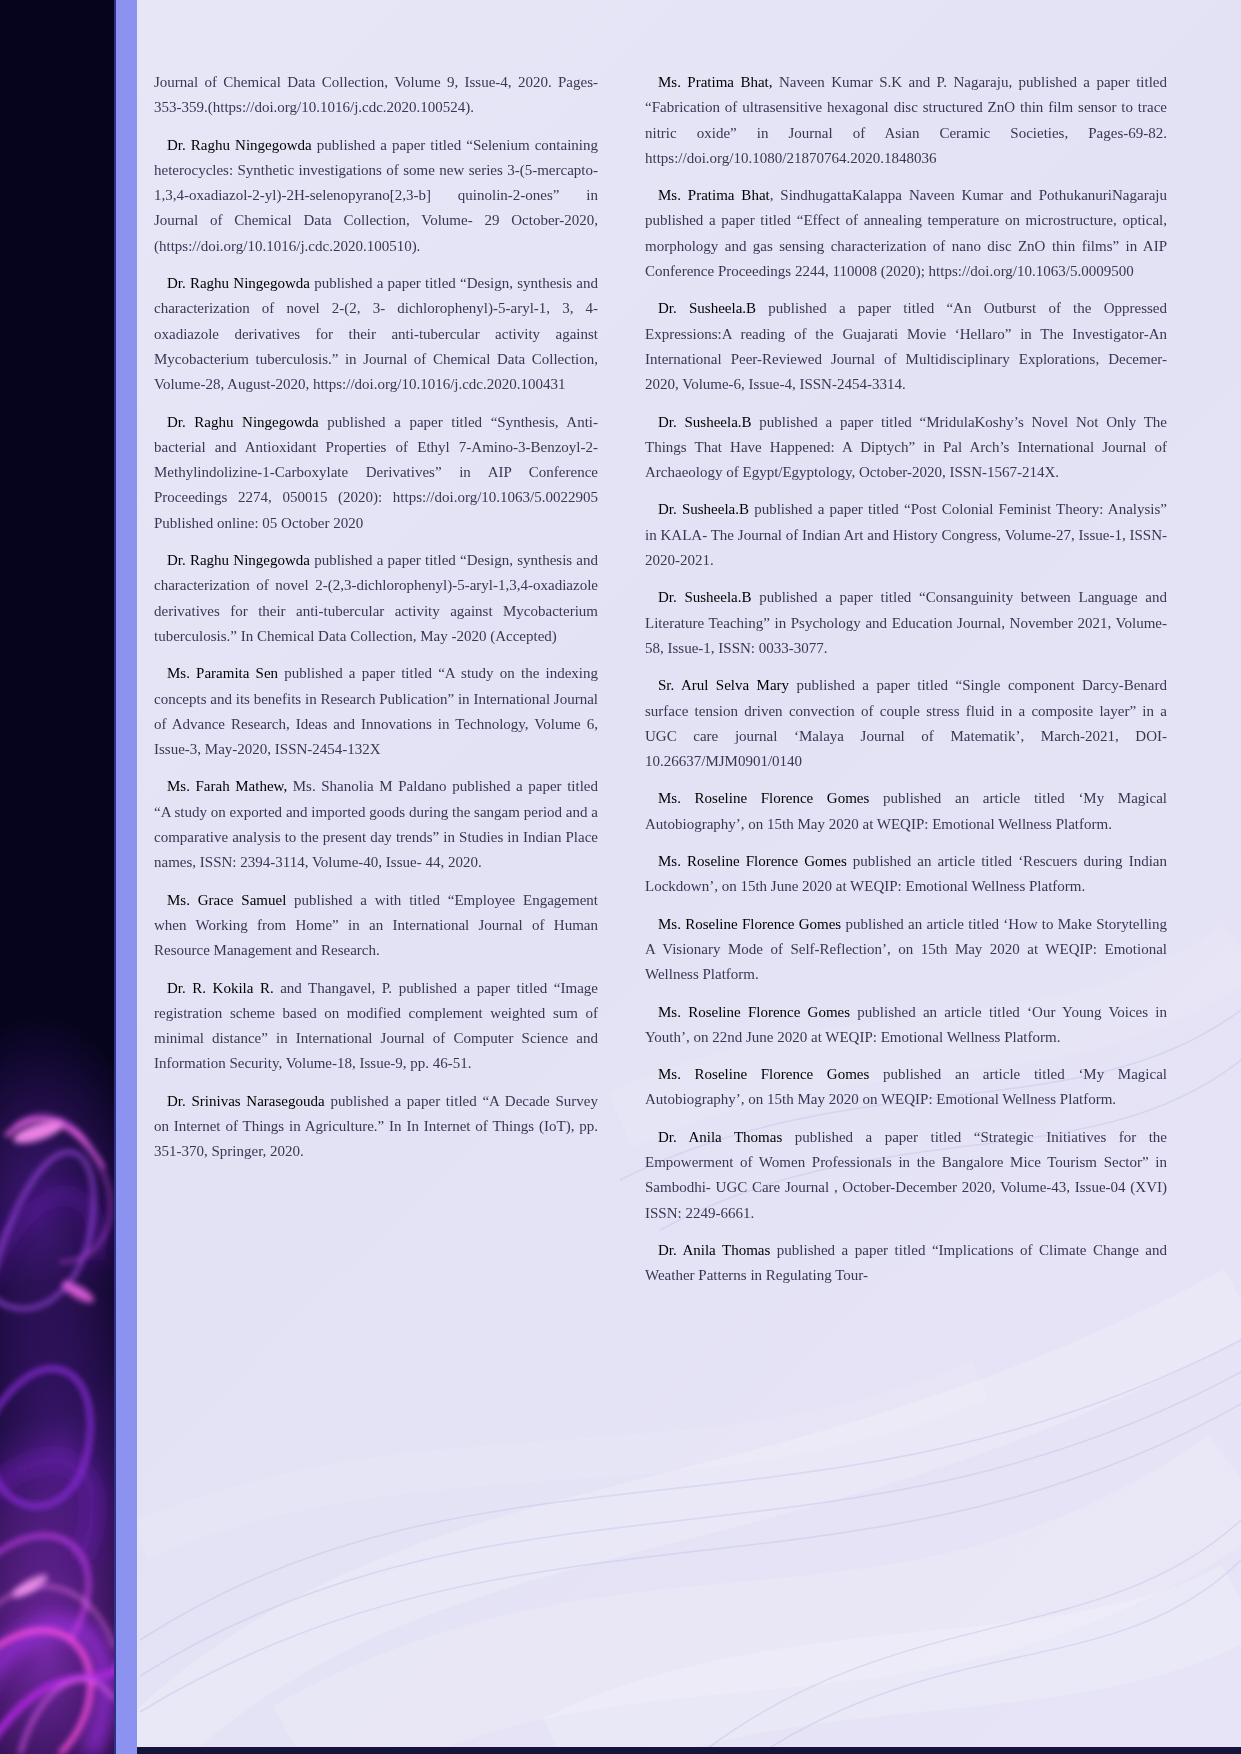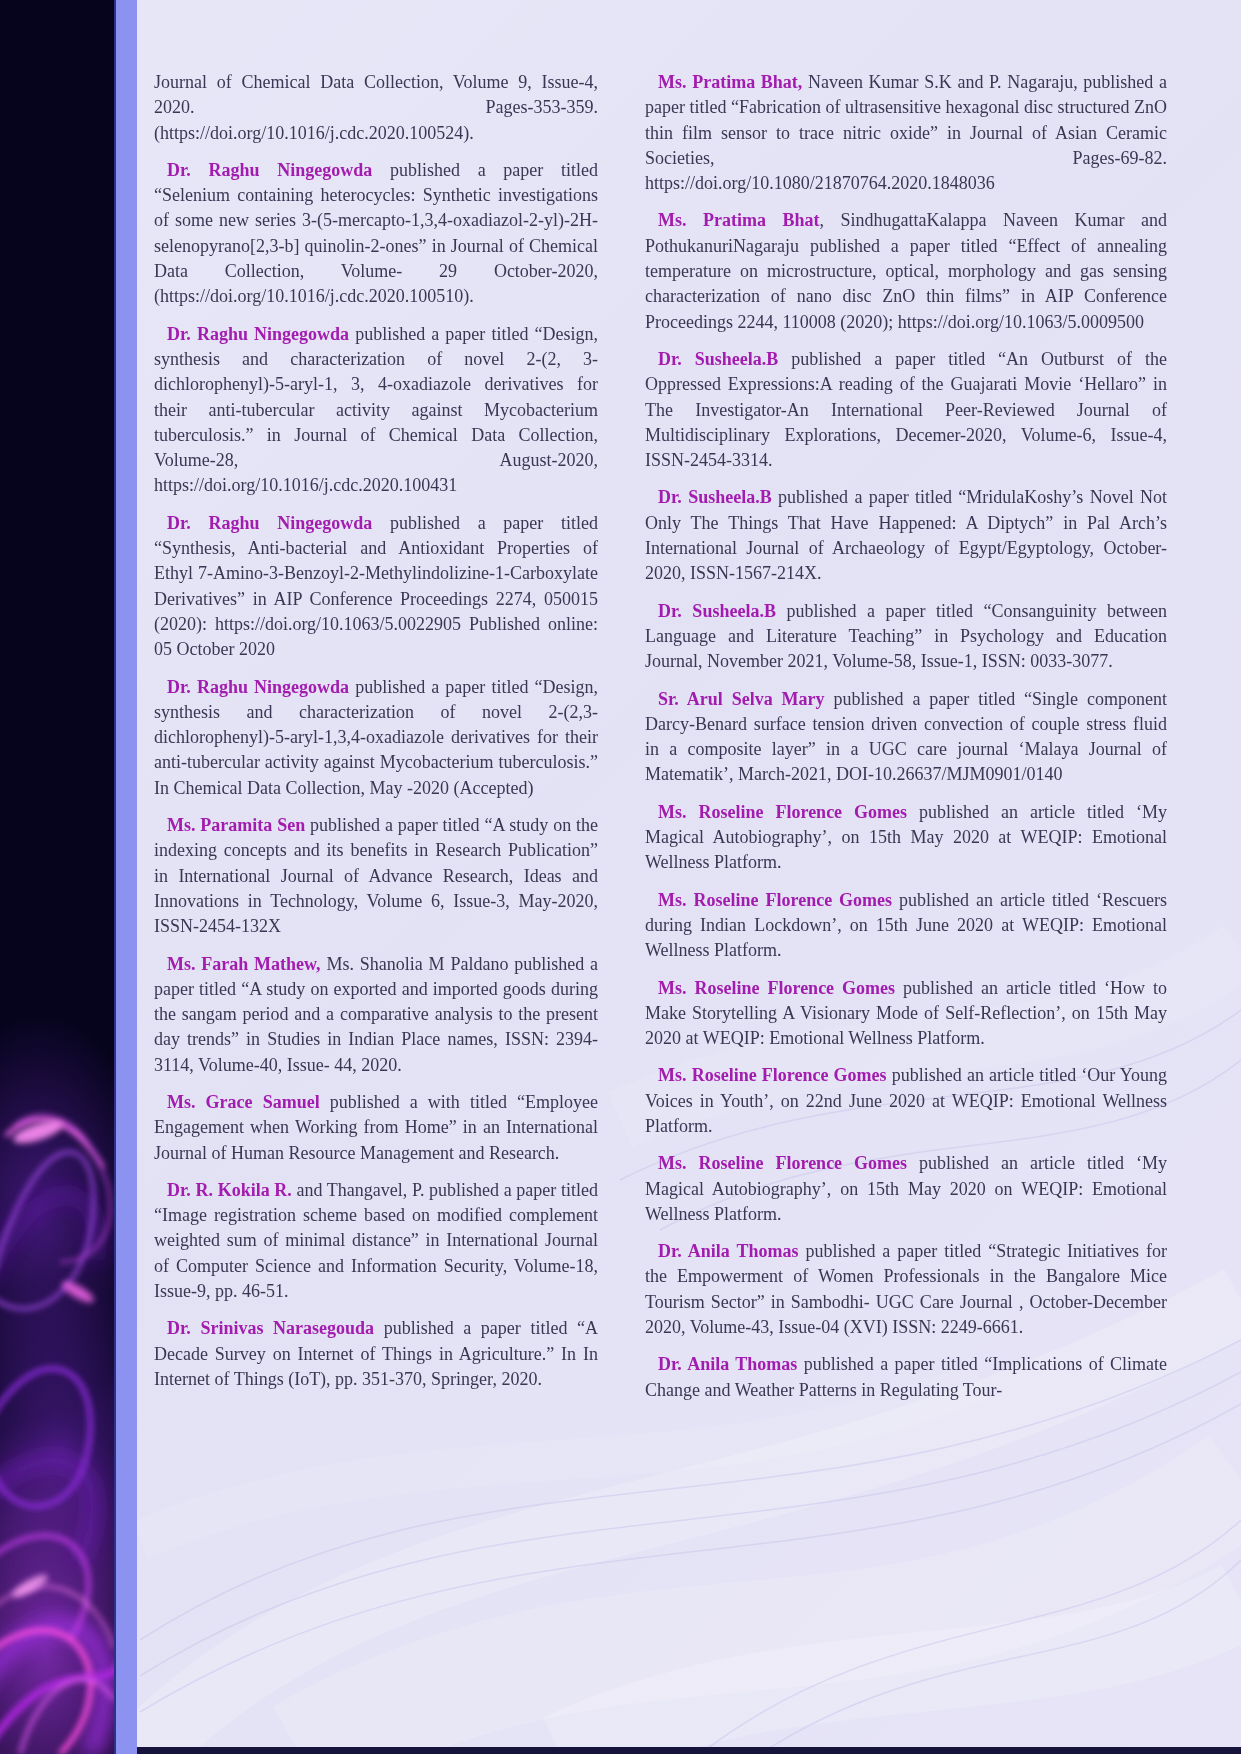--- a/index.html
+++ b/index.html
@@ -10,26 +10,26 @@
   }
   .bg-waves{position:absolute;left:0;top:0;z-index:0;pointer-events:none;}
   .band{position:absolute;left:0;top:0;width:114px;height:1754px;background:#06041d;z-index:2;}
   .band svg{display:block;}
   .stripe{position:absolute;left:114px;top:0;width:23px;height:1754px;background:#8b92f0;border-left:2px solid #2e3186;box-sizing:border-box;z-index:2;}
   .footer-bar{position:absolute;left:137px;right:0;bottom:0;height:7px;background:#16143a;z-index:3;}
   .content{
     position:absolute;left:154px;top:70px;width:1013px;z-index:1;
     display:flex;align-items:flex-start;
   }
-  .col{color:#3a3754;font-size:18px;line-height:25.3px;text-align:justify;}
+  .col{color:#3a3754;font-size:15px;line-height:25.3px;text-align:justify;}
   .col-left{width:444px;}
   .col-right{width:522px;margin-left:47px;}
   p.pub{margin:0 0 12px 0;text-indent:13px;}
   p.pub.no-indent{text-indent:0;}
-  p.pub b{font-weight:700;color:#a21caf;}
+  p.pub b{font-weight:400;color:#000000;}
 </style>
 </head>
 <body>
 
 <svg class="bg-waves" width="1241" height="1754" viewBox="0 0 1241 1754">
   <g fill="none" stroke="#ffffff">
     <path d="M140,1754 C420,1480 760,1560 1241,1300" stroke-width="70" stroke-opacity="0.20"></path>
     <path d="M300,1754 C640,1560 900,1720 1241,1480" stroke-width="110" stroke-opacity="0.16"></path>
     <path d="M560,1754 C800,1640 1060,1700 1241,1600" stroke-width="80" stroke-opacity="0.18"></path>
     <path d="M620,1120 C860,1010 1060,1080 1241,950" stroke-width="60" stroke-opacity="0.10"></path>
@@ -105,20 +105,21 @@
       <p class="pub"><b>Ms. Farah Mathew,</b><span> Ms. Shanolia M Paldano published a paper titled “A study on exported and imported goods during the sangam period and a comparative analysis to the present day trends” in Studies in Indian Place names, ISSN: 2394-3114, Volume-40, Issue- 44, 2020.</span></p>
       <p class="pub"><b>Ms. Grace Samuel</b><span> published a with titled “Employee Engagement when Working from Home” in an International Journal of Human Resource Management and Research.</span></p>
       <p class="pub"><b>Dr. R. Kokila R.</b><span> and Thangavel, P. published a paper titled “Image registration scheme based on modified complement weighted sum of minimal distance” in International Journal of Computer Science and Information Security, Volume-18, Issue-9, pp. 46-51.</span></p>
       <p class="pub"><b>Dr. Srinivas Narasegouda</b><span> published a paper titled “A Decade Survey on Internet of Things in Agriculture.” In In Internet of Things (IoT), pp. 351-370, Springer, 2020.</span></p>
     </div>
   <div class="col col-right">
       <p class="pub"><b>Ms. Pratima Bhat,</b><span> Naveen Kumar S.K and P. Nagaraju, published a paper titled “Fabrication of ultrasensitive hexagonal disc structured ZnO thin film sensor to trace nitric oxide” in Journal of Asian Ceramic Societies, Pages-69-82. https://doi.org/10.1080/21870764.2020.1848036</span></p>
       <p class="pub"><b>Ms. Pratima Bhat</b><span>, SindhugattaKalappa Naveen Kumar and PothukanuriNagaraju published a paper titled “Effect of annealing temperature on microstructure, optical, morphology and gas sensing characterization of nano disc ZnO thin films” in AIP Conference Proceedings 2244, 110008 (2020); https://doi.org/10.1063/5.0009500</span></p>
       <p class="pub"><b>Dr. Susheela.B</b><span> published a paper titled “An Outburst of the Oppressed Expressions:A reading of the Guajarati Movie ‘Hellaro” in The Investigator-An International Peer-Reviewed Journal of Multidisciplinary Explorations, Decemer-2020, Volume-6, Issue-4, ISSN-2454-3314.</span></p>
       <p class="pub"><b>Dr. Susheela.B</b><span> published a paper titled “MridulaKoshy’s Novel Not Only The Things That Have Happened: A Diptych” in Pal Arch’s International Journal of Archaeology of Egypt/Egyptology, October-2020, ISSN-1567-214X.</span></p>
+      <p class="pub"><b>Dr. Susheela.B</b><span> published a paper titled “Post Colonial Feminist Theory: Analysis” in KALA- The Journal of Indian Art and History Congress, Volume-27, Issue-1, ISSN-2020-2021.</span></p>
       <p class="pub"><b>Dr. Susheela.B</b><span> published a paper titled “Consanguinity between Language and Literature Teaching” in Psychology and Education Journal, November 2021, Volume-58, Issue-1, ISSN: 0033-3077.</span></p>
       <p class="pub"><b>Sr. Arul Selva Mary</b><span> published a paper titled “Single component Darcy-Benard surface tension driven  convection of couple stress fluid in a composite layer” in a UGC care journal ‘Malaya Journal of Matematik’, March-2021, DOI-10.26637/MJM0901/0140</span></p>
       <p class="pub"><b>Ms. Roseline Florence Gomes</b><span> published an article titled ‘My Magical Autobiography’, on 15th May 2020 at WEQIP: Emotional Wellness Platform.</span></p>
       <p class="pub"><b>Ms. Roseline Florence Gomes</b><span> published an article titled ‘Rescuers during Indian Lockdown’, on 15th June 2020 at WEQIP: Emotional Wellness Platform.</span></p>
       <p class="pub"><b>Ms. Roseline Florence Gomes</b><span> published an article titled ‘How to Make Storytelling A Visionary Mode of Self-Reflection’, on 15th May 2020 at WEQIP: Emotional Wellness Platform.</span></p>
       <p class="pub"><b>Ms. Roseline Florence Gomes</b><span> published an article titled ‘Our Young Voices in Youth’, on 22nd June 2020 at WEQIP: Emotional Wellness Platform.</span></p>
       <p class="pub"><b>Ms. Roseline Florence Gomes</b><span> published an article titled ‘My Magical Autobiography’, on 15th May 2020 on WEQIP: Emotional Wellness Platform.</span></p>
       <p class="pub"><b>Dr. Anila Thomas</b><span> published a paper titled “Strategic Initiatives for the Empowerment of Women Professionals in the Bangalore Mice Tourism Sector” in Sambodhi- UGC Care Journal , October-December 2020, Volume-43, Issue-04 (XVI) ISSN: 2249-6661.</span></p>
       <p class="pub"><b>Dr. Anila Thomas</b><span> published a paper titled “Implications of Climate Change and Weather Patterns in Regulating Tour-</span></p>
     </div>

